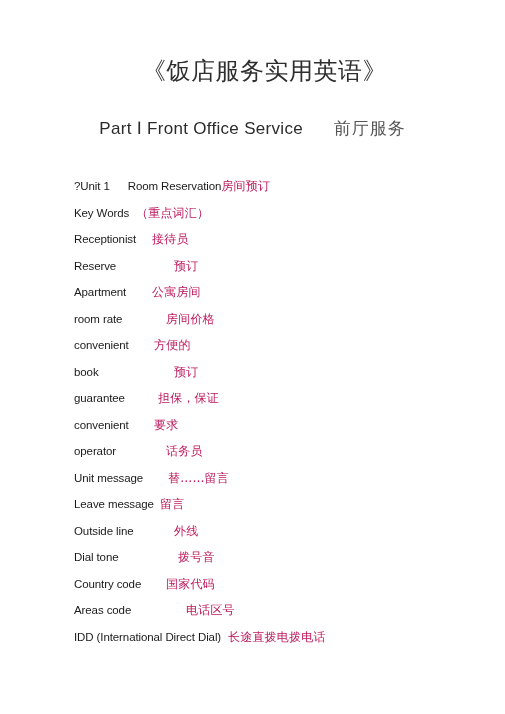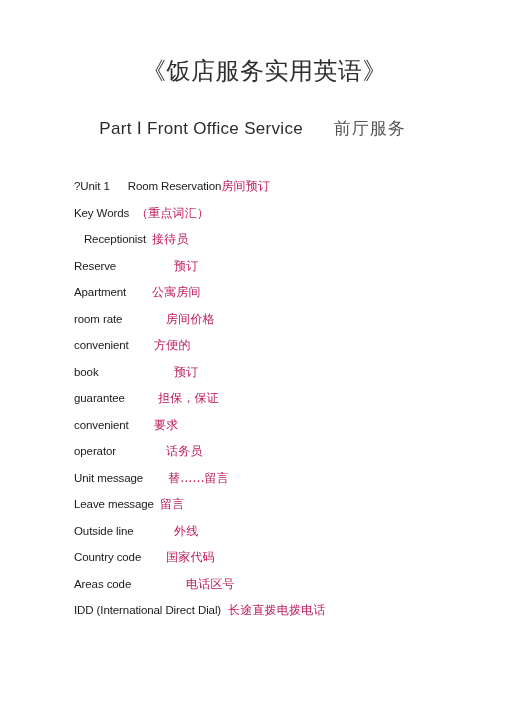--- a/index.html
+++ b/index.html
@@ -106,31 +106,32 @@
 
     <div class="vocab-row">
       <span class="term"><span class="marker">?</span><span>Unit 1</span><span style="display:inline-block;width:18px"></span><span>Room Reservation</span></span><span class="gloss">房间预订</span>
     </div>
 
     <div class="vocab-row">
       <span class="term" style="width:62px">Key Words</span><span class="gloss">（重点词汇）</span>
     </div>
 
     <div id="vocab-rows">
-        <div class="vocab-row"><span class="term" style="min-width: 72px; text-align: right;">Receptionist</span><span style="display: inline-block; width: 6px;"></span><span class="gloss">接待员</span></div>
+        <div class="vocab-row"><span class="term" style="min-width: 72px;">Receptionist</span><span style="display: inline-block; width: 6px;"></span><span class="gloss">接待员</span></div>
         <div class="vocab-row"><span class="term" style="min-width: 72px;">Reserve</span><span style="display: inline-block; width: 28px;"></span><span class="gloss">预订</span></div>
         <div class="vocab-row"><span class="term" style="min-width: 72px;">Apartment</span><span style="display: inline-block; width: 6px;"></span><span class="gloss">公寓房间</span></div>
         <div class="vocab-row"><span class="term" style="min-width: 72px;">room rate</span><span style="display: inline-block; width: 20px;"></span><span class="gloss">房间价格</span></div>
         <div class="vocab-row"><span class="term" style="min-width: 72px;">convenient</span><span style="display: inline-block; width: 8px;"></span><span class="gloss">方便的</span></div>
         <div class="vocab-row"><span class="term" style="min-width: 72px;">book</span><span style="display: inline-block; width: 28px;"></span><span class="gloss">预订</span></div>
         <div class="vocab-row"><span class="term" style="min-width: 72px;">guarantee</span><span style="display: inline-block; width: 12px;"></span><span class="gloss">担保，保证</span></div>
         <div class="vocab-row"><span class="term" style="min-width: 72px;">convenient</span><span style="display: inline-block; width: 8px;"></span><span class="gloss">要求</span></div>
         <div class="vocab-row"><span class="term" style="min-width: 72px;">operator</span><span style="display: inline-block; width: 20px;"></span><span class="gloss">话务员</span></div>
         <div class="vocab-row"><span class="term" style="min-width: 80px;">Unit message</span><span style="display: inline-block; width: 14px;"></span><span class="gloss">替……留言</span></div>
         <div class="vocab-row"><span class="term" style="min-width: 80px;">Leave message</span><span style="display: inline-block; width: 6px;"></span><span class="gloss">留言</span></div>
         <div class="vocab-row"><span class="term" style="min-width: 80px;">Outside line</span><span style="display: inline-block; width: 20px;"></span><span class="gloss">外线</span></div>
+        <div class="vocab-row"><span class="term" style="min-width: 80px;">Dial tone</span><span style="display: inline-block; width: 24px;"></span><span class="gloss">拨号音</span></div>
         <div class="vocab-row"><span class="term" style="min-width: 80px;">Country code</span><span style="display: inline-block; width: 12px;"></span><span class="gloss">国家代码</span></div>
         <div class="vocab-row"><span class="term" style="min-width: 80px;">Areas code</span><span style="display: inline-block; width: 32px;"></span><span class="gloss">电话区号</span></div>
         <div class="vocab-row"><span class="term" style="min-width: 148px;">IDD  (International Direct Dial)</span><span style="display: inline-block; width: 6px;"></span><span class="gloss">长途直拨电拨电话</span></div>
       </div>
 
   </div>
 </div>
 
 </body></html>

